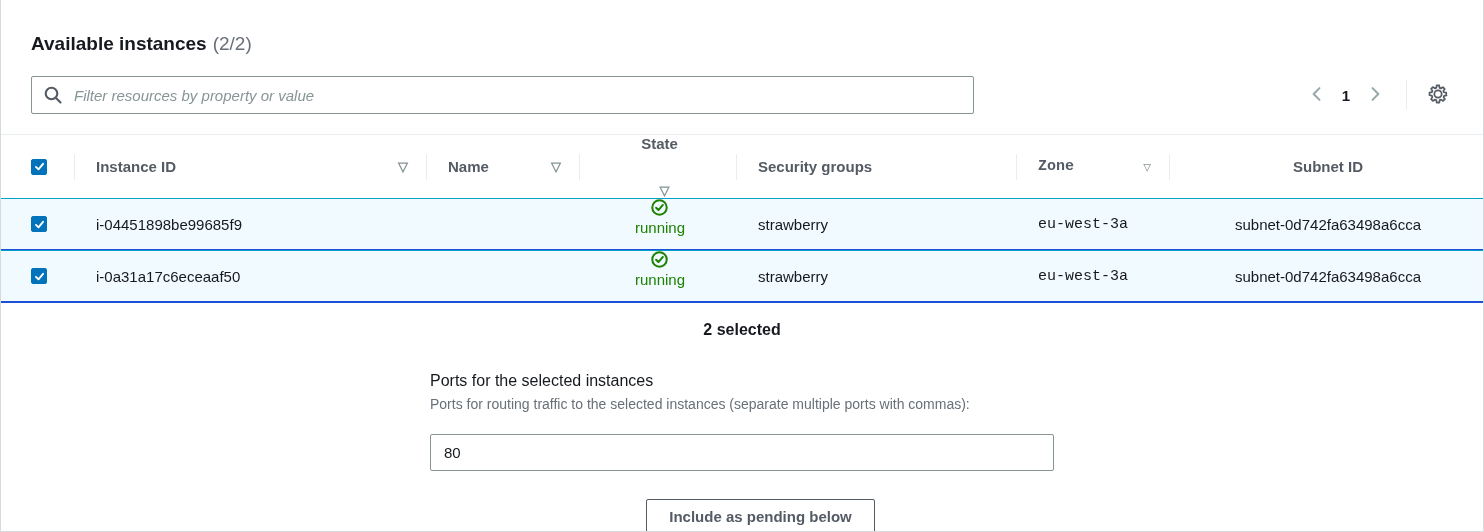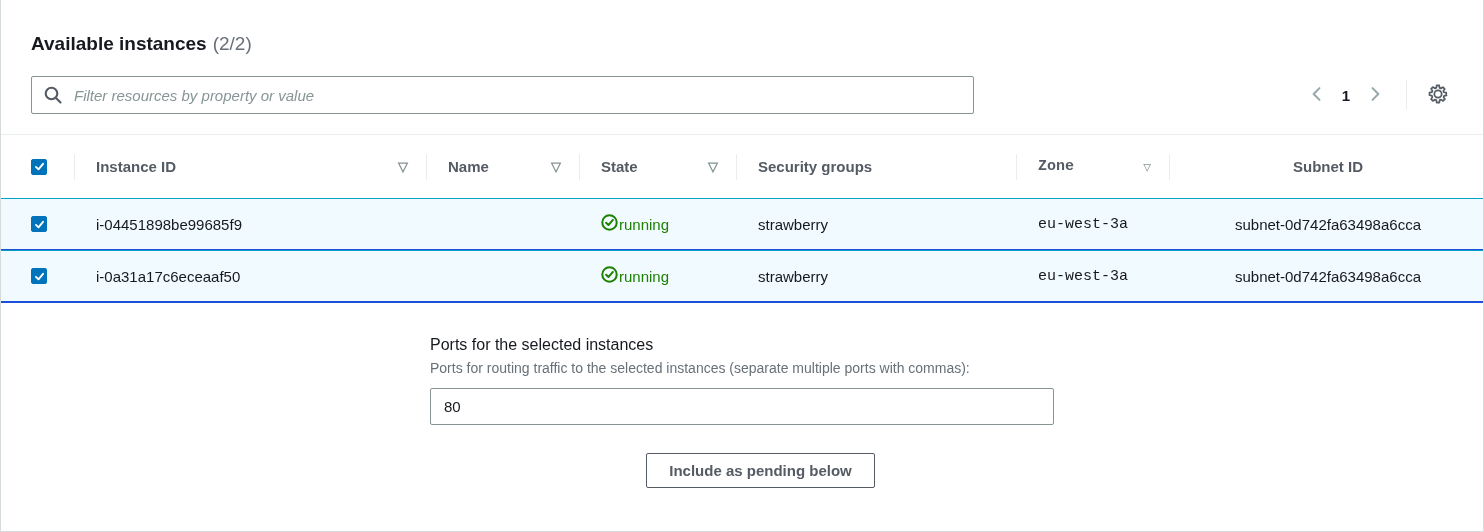--- a/index.html
+++ b/index.html
@@ -80,21 +80,21 @@
   }
   .th:not(.col-check)::before {
     content: ""; position: absolute; left: 0; top: 50%;
     transform: translateY(-50%);
     width: 1px; height: 26px; background: #eaeded;
   }
   .sort-icon { color: #879596; font-size: 13px; margin-left: 10px; }
   .col-check   { width: 73px;  padding: 0 0 0 30px; justify-content: flex-start; }
   .col-instance{ width: 352px; }
   .col-name    { width: 153px; }
-  .col-state   { width: 157px; }
+  .col-state   { width: 157px; flex-direction: column; }
   .col-sg      { width: 280px; }
   .col-zone    { width: 153px; font-family: Liberation Mono, monospace; }
   .col-subnet  { flex: 1; justify-content: center; }
 
   .trow {
     display: flex; align-items: center;
     height: 53px;
     background: #f1faff;
     border-top: 1px solid #00a1c9;
     border-bottom: 2px solid #1d4ed8;
@@ -125,21 +125,21 @@
   
   .selection-summary {
     margin-top: 18px;
     text-align: center;
     font-size: 16px; font-weight: bold; color: #16191f;
   }
   .ports-form { width: 624px; margin: 33px auto 0; }
   .ports-label { font-size: 16px; color: #16191f; display: block; }
   .ports-desc { font-size: 14px; color: #687078; margin-top: 6px; }
   .ports-input {
-    margin-top: 12px;
+    margin-top: 22px;
     width: 100%; height: 37px;
     border: 1px solid #879596;
     border-radius: 2px;
     padding: 0 13px;
     font-size: 15px; color: #16191f;
     font-family: "Liberation Sans", sans-serif;
     outline: none;
   }
   .button-row { text-align: center; margin-top: 28px; padding-left: 37px; }
   .include-btn {
@@ -275,20 +275,21 @@
           </svg>
         </span>
         <span class="state-text">running</span>
       </div>
       <div class="td col-sg">strawberry</div>
       <div class="td col-zone">eu-west-3a</div>
       <div class="td col-subnet">subnet-0d742fa63498a6cca</div>
     </div>
   </div>
 
+  <div class="selection-summary">2 selected</div>
 
   <div class="ports-form">
     <label class="ports-label" for="ports-input">Ports for the selected instances</label>
     <div class="ports-desc">Ports for routing traffic to the selected instances (separate multiple ports with commas):</div>
     <input id="ports-input" class="ports-input" type="text" value="80" style="">
   </div>
 
   <div class="button-row">
     <button class="include-btn">Include as pending below</button>
   </div>

